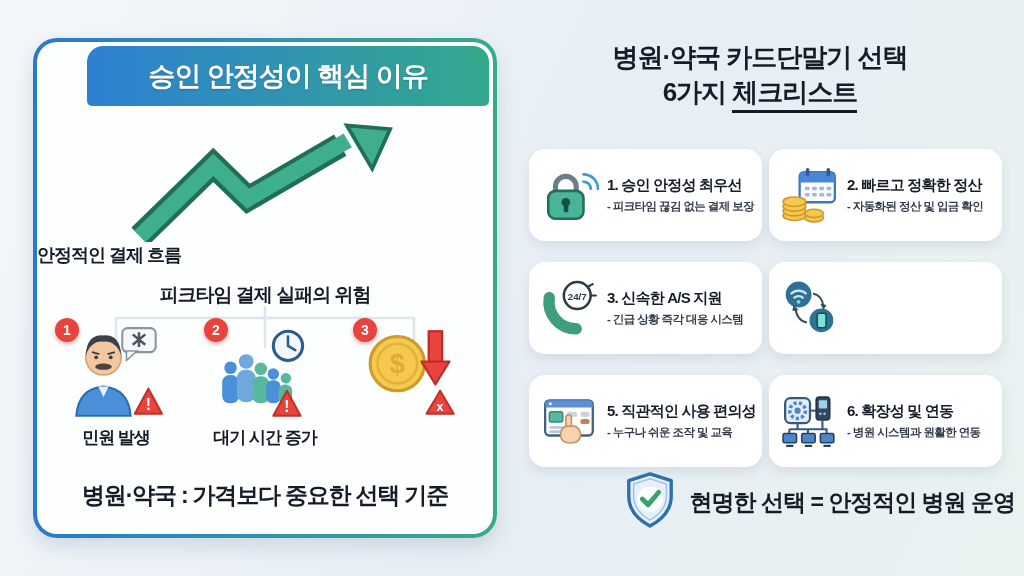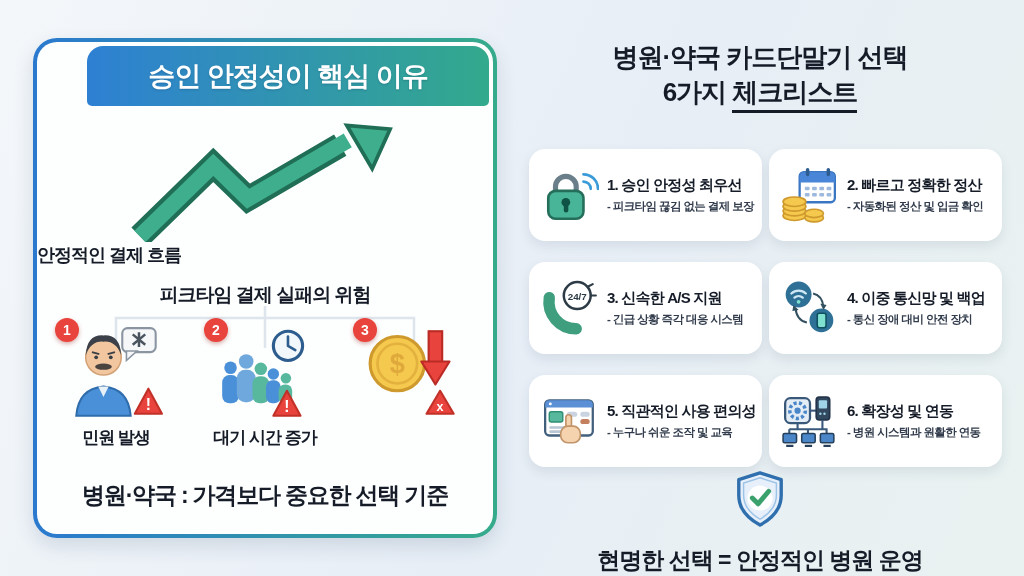--- a/index.html
+++ b/index.html
@@ -73,21 +73,21 @@
     height:92px; background:#ffffff; border-radius:16px;
     box-shadow:0 5px 12px rgba(40,60,90,.10);
     display:flex; align-items:center; padding:8px 6px 8px 12px;
   }
   .card-icon { width:58px; height:58px; flex:none; margin-right:8px; position:relative; }
   .card-text { min-width:0; }
   .card-title { font-size:15px; font-weight:800; letter-spacing:-0.8px; white-space:nowrap; }
   .card-sub { font-size:11.5px; font-weight:600; color:#323c4c; margin-top:4px; letter-spacing:-0.6px; white-space:nowrap; }
   .conclusion {
     position:absolute; left:505px; top:470px; width:510px; height:64px;
-    display:flex; align-items:center; justify-content:space-between; gap:13px;flex-direction:column;
+    display:flex; align-items:center; justify-content:flex-end; gap:13px;
   }
   .conclusion-text { font-size:23px; font-weight:800; letter-spacing:-1px; white-space:nowrap; }
 </style>
 </head>
 <body>
 
 <div class="left-card">
   <div class="left-inner">
 
     <div class="left-header">
@@ -258,24 +258,20 @@
         <path d="M13 18 a6 6 0 0 1 8 0" fill="none" stroke="#cfe8f5" stroke-width="2.2" stroke-linecap="round"></path>
         <circle cx="17" cy="22" r="1.8" fill="#7fe0d0"></circle>
         <circle cx="39" cy="40" r="11.5" fill="#2e7096"></circle>
         <rect x="35" y="33" width="8.5" height="14" rx="2" fill="#7fe0d0" stroke="#0f4f60" stroke-width="1.5"></rect>
         <path d="M31 14 q9 2 10 13" fill="none" stroke="#33505f" stroke-width="2"></path>
         <polygon points="41,30 38,24 44,25" fill="#33505f"></polygon>
         <path d="M25 42 q-10 -2 -11 -14" fill="none" stroke="#33505f" stroke-width="2"></path>
         <polygon points="12,25 17,30 11,31" fill="#33505f"></polygon>
       </svg>
     </div>
-    <div class="card-text">
-      <div class="card-title">4. 이중 통신망 및 백업</div>
-      <div class="card-sub">- 통신 장애 대비 안전 장치</div>
-    </div>
   </div>
 
   <div class="card">
     <div class="card-icon">
       <svg width="58" height="58" viewBox="0 0 56 56">
         <rect x="4" y="8" width="46" height="34" rx="4" fill="#ffffff" stroke="#41607d" stroke-width="2.2"></rect>
         <path d="M4 12 a4 4 0 0 1 4 -4 h38 a4 4 0 0 1 4 4 v3 h-46 z" fill="#5b8fd6"></path>
         <circle cx="9" cy="11.5" r="1.4" fill="#ffffff"></circle>
         <rect x="8" y="19" width="13" height="10" rx="2" fill="#58b89d" stroke="#2f8f74" stroke-width="1.4"></rect>
         <rect x="25" y="19" width="10" height="5" rx="2.5" fill="#c9d4e0"></rect>

